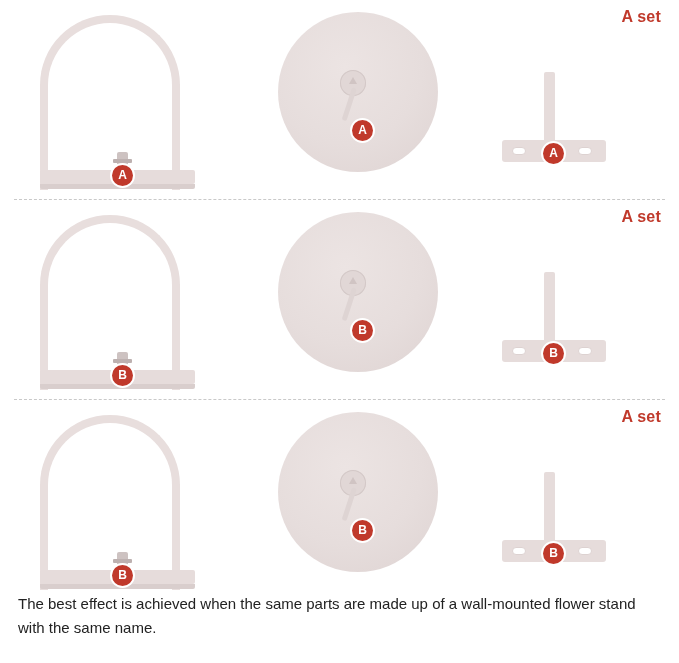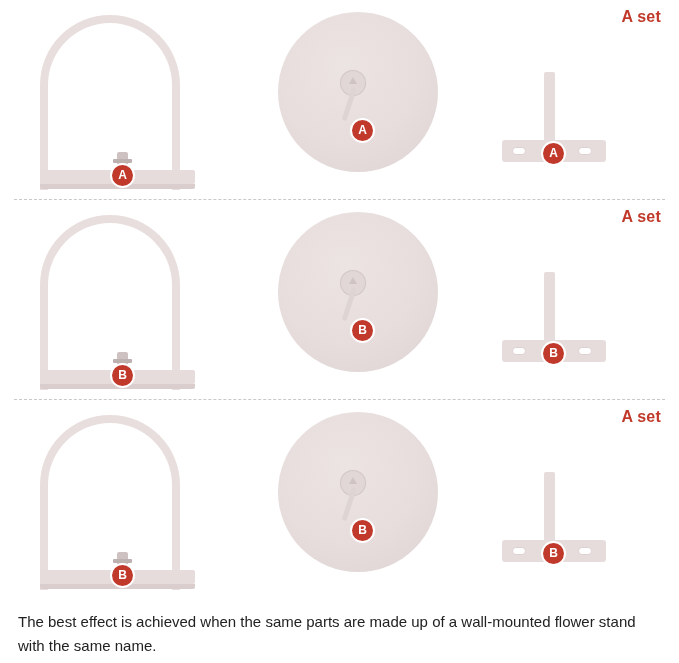--- a/index.html
+++ b/index.html
@@ -207,21 +207,21 @@
     text-align: center;
     box-shadow: 0 0 0 2px #ffffff;
   }
   .m-arch { left: 82px; top: 155px; }
   .m-disc { left: 74px; top: 108px; }
   .m-bracket { left: 43px; top: 83px; }
   
   .caption {
     position: absolute;
     left: 18px;
-    top: 610px;
+    top: 592px;
     width: 640px;
     font-size: 15px;
     line-height: 24px;
     color: #222222;
   }
 </style>
 </head>
 <body>
 
 <div class="sheet">

